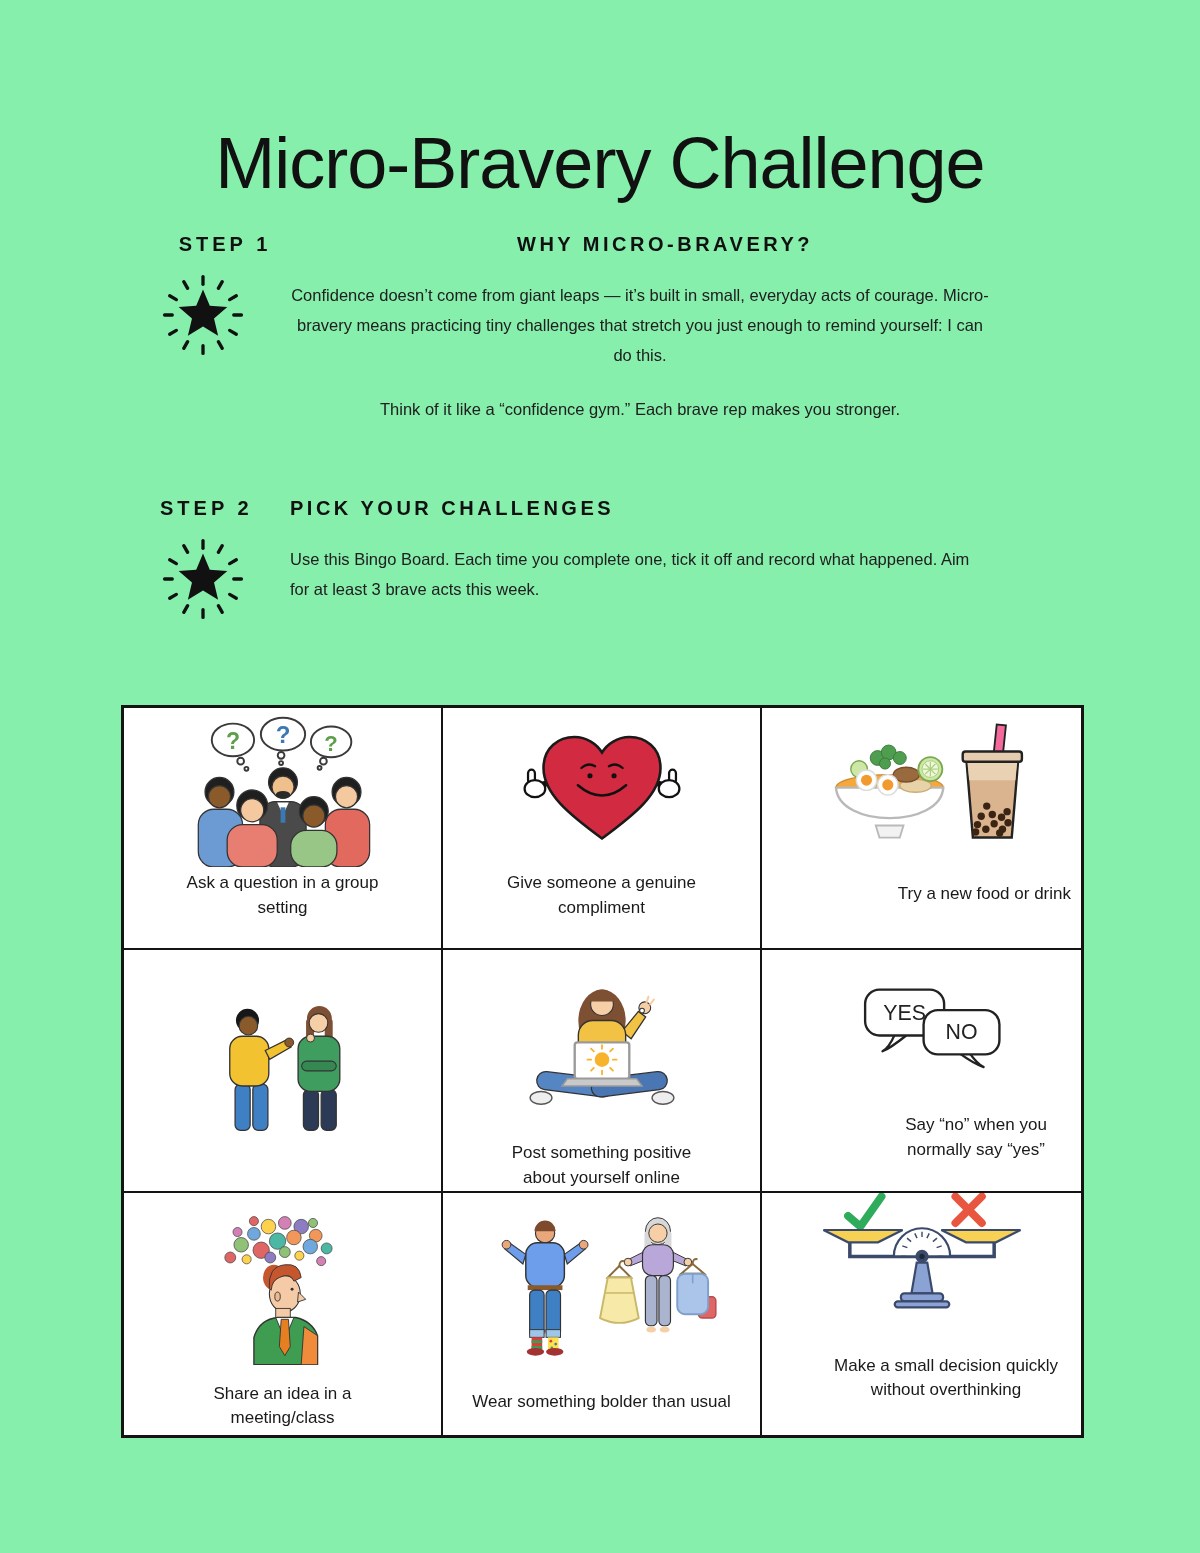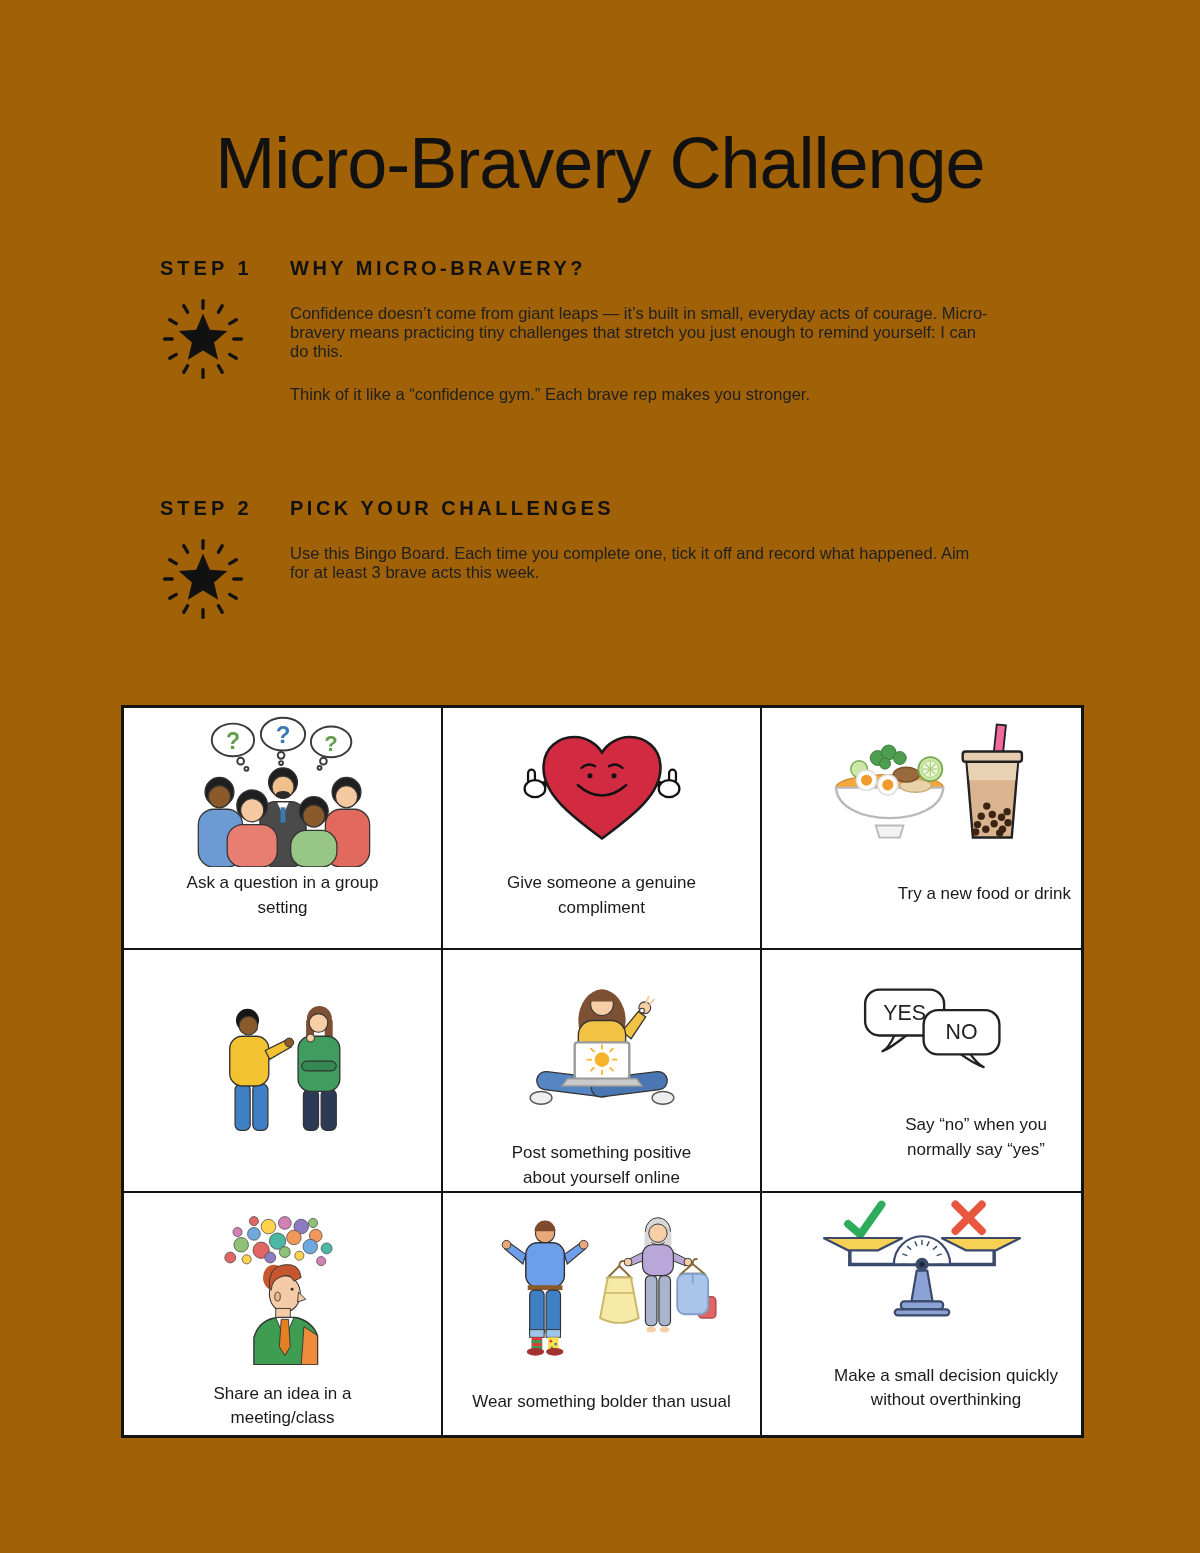--- a/index.html
+++ b/index.html
@@ -1,48 +1,48 @@
 <!DOCTYPE html>
 <html><head>
 <meta charset="utf-8">
 <style>
   html,body{margin:0;padding:0;background:#ffffff;}
   body{width:1200px;height:1553px;position:relative;font-family:"Liberation Sans",sans-serif;color:#1a1a1a;overflow:hidden;}
-  .page{position:absolute;inset:0;background:#a16207;}
+  .page{position:absolute;inset:0;background:#86efac;}
 
   .doc-title{position:absolute;top:122px;left:0;width:100%;text-align:center;
     font-size:72px;font-weight:400;letter-spacing:-1px;color:#111;}
 
   .step{position:absolute;left:160px;width:880px;display:grid;grid-template-columns:130px 1fr;}
-  .step-1{top:257px;}
+  .step-1{top:233px;text-align:center;}
   .step-2{top:497px;}
   .step-label{font-size:20px;font-weight:700;letter-spacing:4px;color:#111;}
   .step-heading{font-size:20px;font-weight:700;letter-spacing:3.5px;color:#111;}
   .step-icon{margin-top:18px;}
   .step-icon svg{width:82px;height:82px;display:block;margin-left:2px;}
   .step-body{margin-top:24px;max-width:700px;}
-  .step-body p{margin:0 0 24px 0;font-size:16.5px;line-height:19px;color:#202020;}
+  .step-body p{margin:0 0 24px 0;font-size:16.5px;line-height:30px;color:#202020;}
 
   .bingo{position:absolute;left:121px;top:705px;width:957px;height:727px;
     border:3px solid #141414;display:grid;grid-template-columns:repeat(3,1fr);grid-template-rows:repeat(3,1fr);background:#fff;}
   .cell{border-right:2.5px solid #141414;border-bottom:2.5px solid #141414;
     display:flex;flex-direction:column;align-items:center;justify-content:flex-end;overflow:hidden;}
   .cell:nth-child(3n){border-right:none;align-items:flex-end;}
   .cell:nth-child(n+7){border-bottom:none;}
   .cell-art{flex:1;display:flex;align-items:center;justify-content:center;width:100%;}
   .caption{font-size:17px;line-height:1.45;text-align:center;color:#1a1a1a;padding:0 10px 28px;}
   .c1 .caption{max-width:225px;}
   .c2 .caption{max-width:225px;}
   .c3 .caption{padding-bottom:42px;}
   .c4 .caption{max-width:208px;}
   .c5 .caption{max-width:200px;padding-bottom:0;}
   .c6 .caption{max-width:190px;}
   .c7 .caption{max-width:170px;padding-bottom:4px;}
   .c8 .caption{padding-bottom:20px;}
-  .c9 .caption{max-width:250px;padding-bottom:22px;margin-top:36px;}
+  .c9 .caption{max-width:250px;padding-bottom:32px;margin-top:36px;}
 
   svg text.qmark{font-family:"Liberation Sans",sans-serif;font-weight:700;}
   svg text.bubble-word{font-family:"Liberation Sans",sans-serif;font-weight:400;fill:#222;}
 </style>
 </head>
 <body>
 
 <div class="page">
 
   <div class="doc-title">Micro-Bravery Challenge</div>

